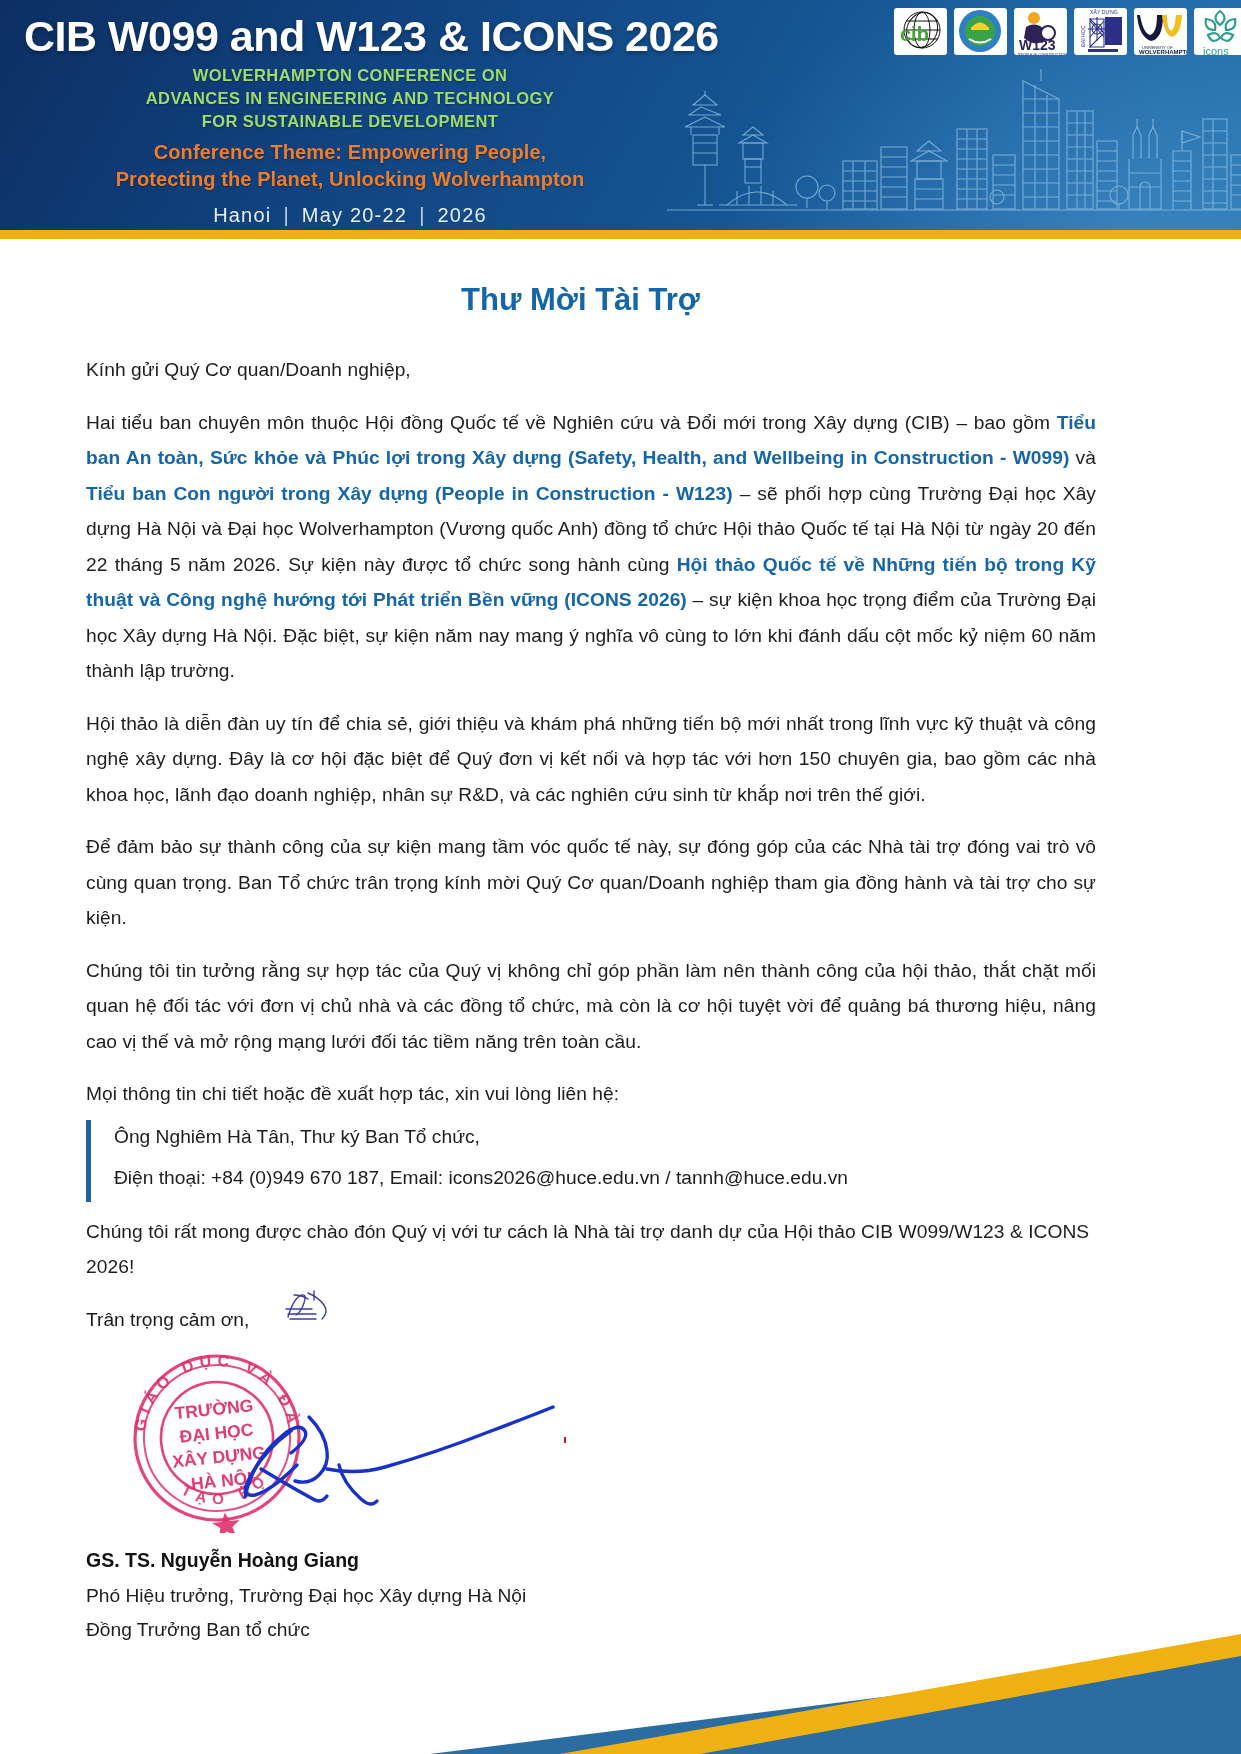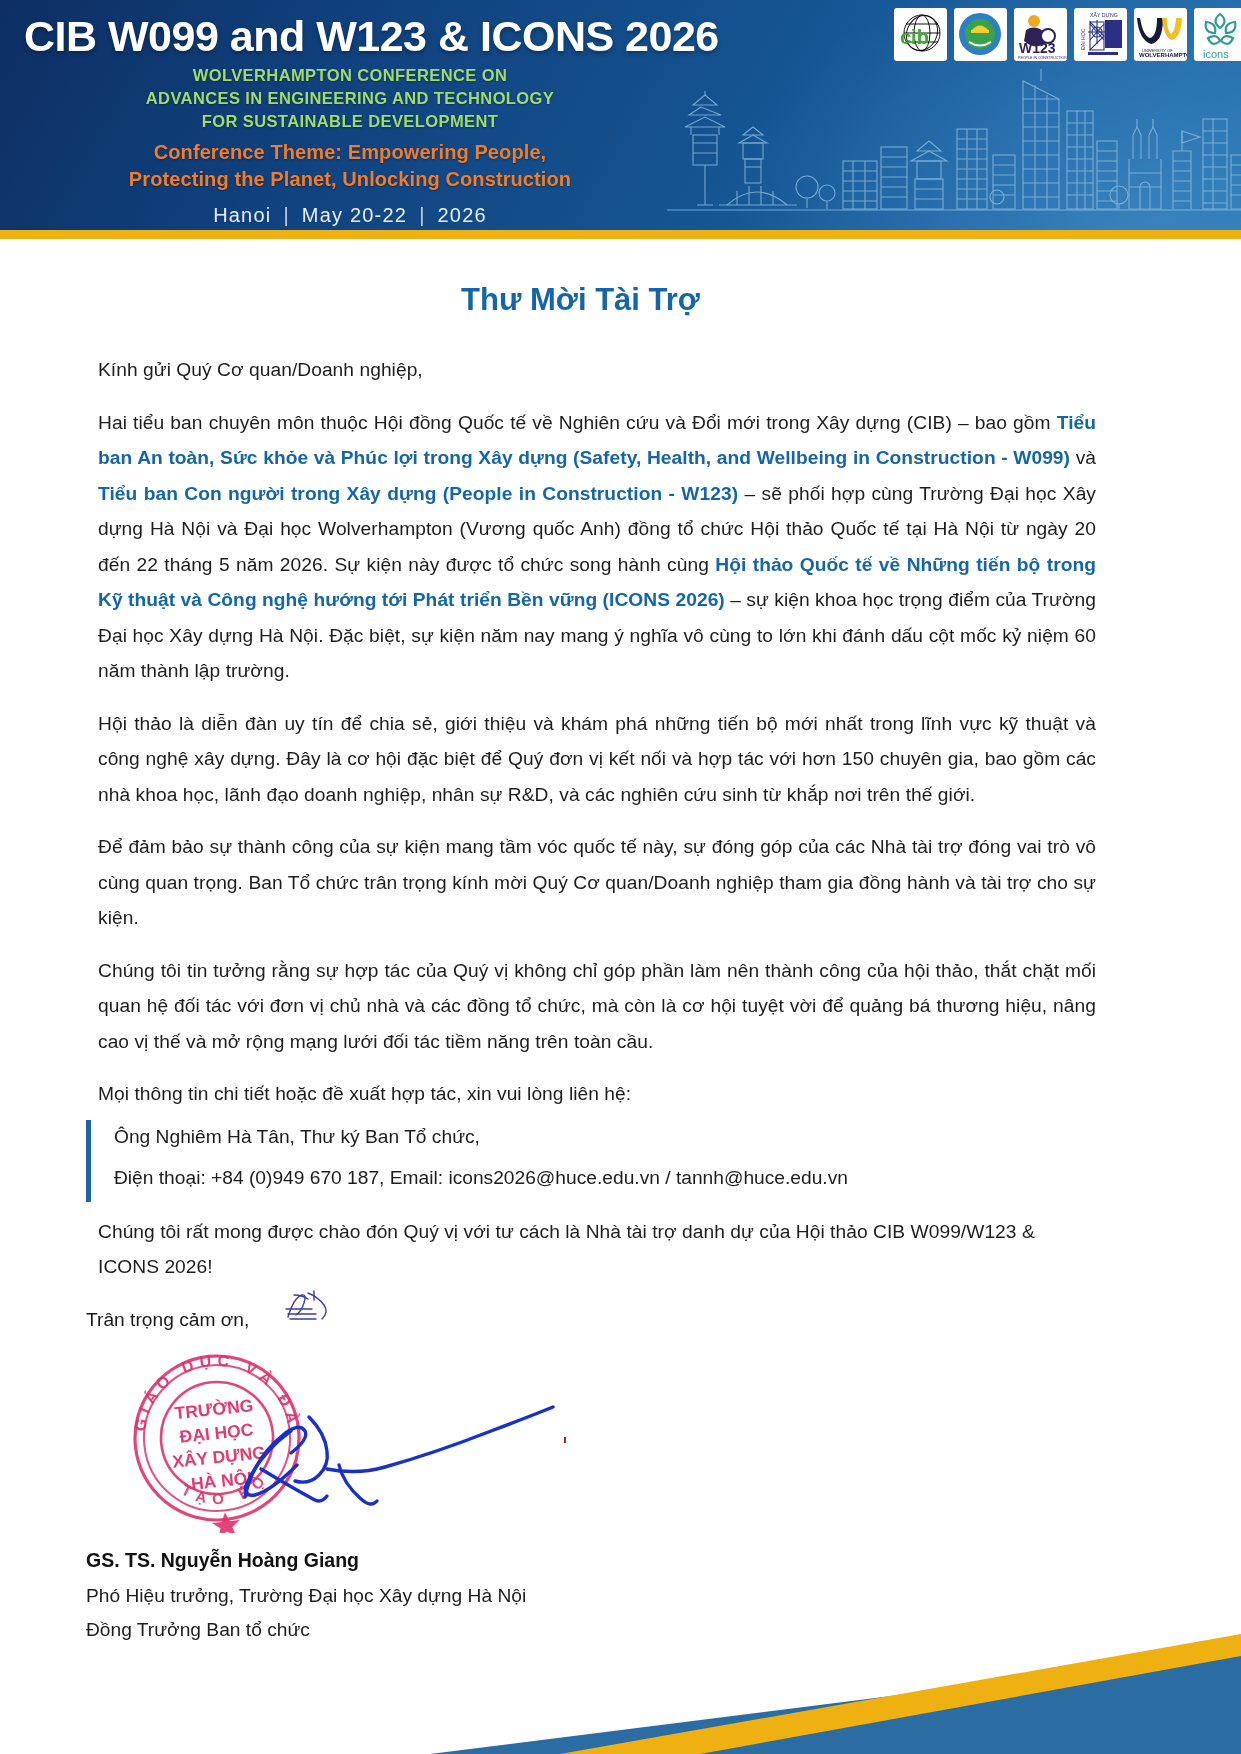--- a/index.html
+++ b/index.html
@@ -27,32 +27,32 @@
   .hdr-theme{position:absolute;left:0;top:139px;width:700px;text-align:center;
              color:#ef7d2b;font-size:20px;font-weight:bold;line-height:27px;letter-spacing:.1px;
              text-shadow:0 1px 2px rgba(0,0,0,.35);}
 
   .hdr-date{position:absolute;left:0;top:203px;width:700px;text-align:center;
             color:#e8eef6;font-size:20px;line-height:24px;letter-spacing:1.2px;font-weight:300;}
   .hdr-date .sep{color:#c3d2e4;padding:0 12px;}
 
   
   .logos{position:absolute;right:10px;top:8px;display:flex;gap:7px;align-items:flex-start;}
-  .logo{width:53px;height:53px;background:#fff;border-radius:3px;
+  .logo{width:53px;height:47px;background:#fff;border-radius:3px;
         display:flex;align-items:center;justify-content:center;position:relative;overflow:hidden;}
 
   
   .skyline{position:absolute;right:0;bottom:9px;width:590px;height:175px;opacity:.85;}
 
   
   .page{position:absolute;left:0;top:239px;width:1161px;}
   .doc-title{text-align:center;color:#1566a8;font-size:31px;font-weight:bold;margin:43px 0 0 0;}
 
   .content{margin:34px 86px 0 86px;width:1010px;}
-  p.para{font-size:19.2px;line-height:35.5px;margin:0 0 17px 12px;text-align:justify;
+  p.para{font-size:19.2px;line-height:35.5px;margin:0 0 17px 0;text-align:justify;
          letter-spacing:.05px;color:#1d1d1d;}
   p.para.nojust{text-align:left;}
   .hl{color:#1566a8;font-weight:bold;}
 
   .contact{position:relative;margin:2px 0 16px 0;padding-left:28px;}
   .contact:before{content:"";position:absolute;left:0;top:4px;width:5px;height:82px;background:#1f63a5;}
   .contact div{font-size:19.2px;line-height:41px;color:#1d1d1d;}
 
   .thanks{font-size:19.2px;line-height:35.5px;margin:14px 0 0 0;position:relative;}
 
@@ -160,21 +160,21 @@
   <div class="hdr-title">CIB W099 and W123 &amp; ICONS 2026</div>
 
   <div class="hdr-sub">
     <div>WOLVERHAMPTON CONFERENCE ON</div>
     <div>ADVANCES IN ENGINEERING AND TECHNOLOGY</div>
     <div>FOR SUSTAINABLE DEVELOPMENT</div>
   </div>
 
   <div class="hdr-theme">
     <div>Conference Theme: Empowering People,</div>
-    <div>Protecting the Planet, Unlocking Construction</div>
+    <div>Protecting the Planet, Unlocking Wolverhampton</div>
   </div>
 
   <div class="hdr-date">
     <span>Hanoi</span><span class="sep">|</span><span>May 20-22</span><span class="sep">|</span><span>2026</span>
   </div>
 
   <div class="logos">
     <div class="logo">
       <svg viewBox="0 0 53 53" width="53" height="53">
         <g stroke="#111" fill="none" stroke-width="1">

